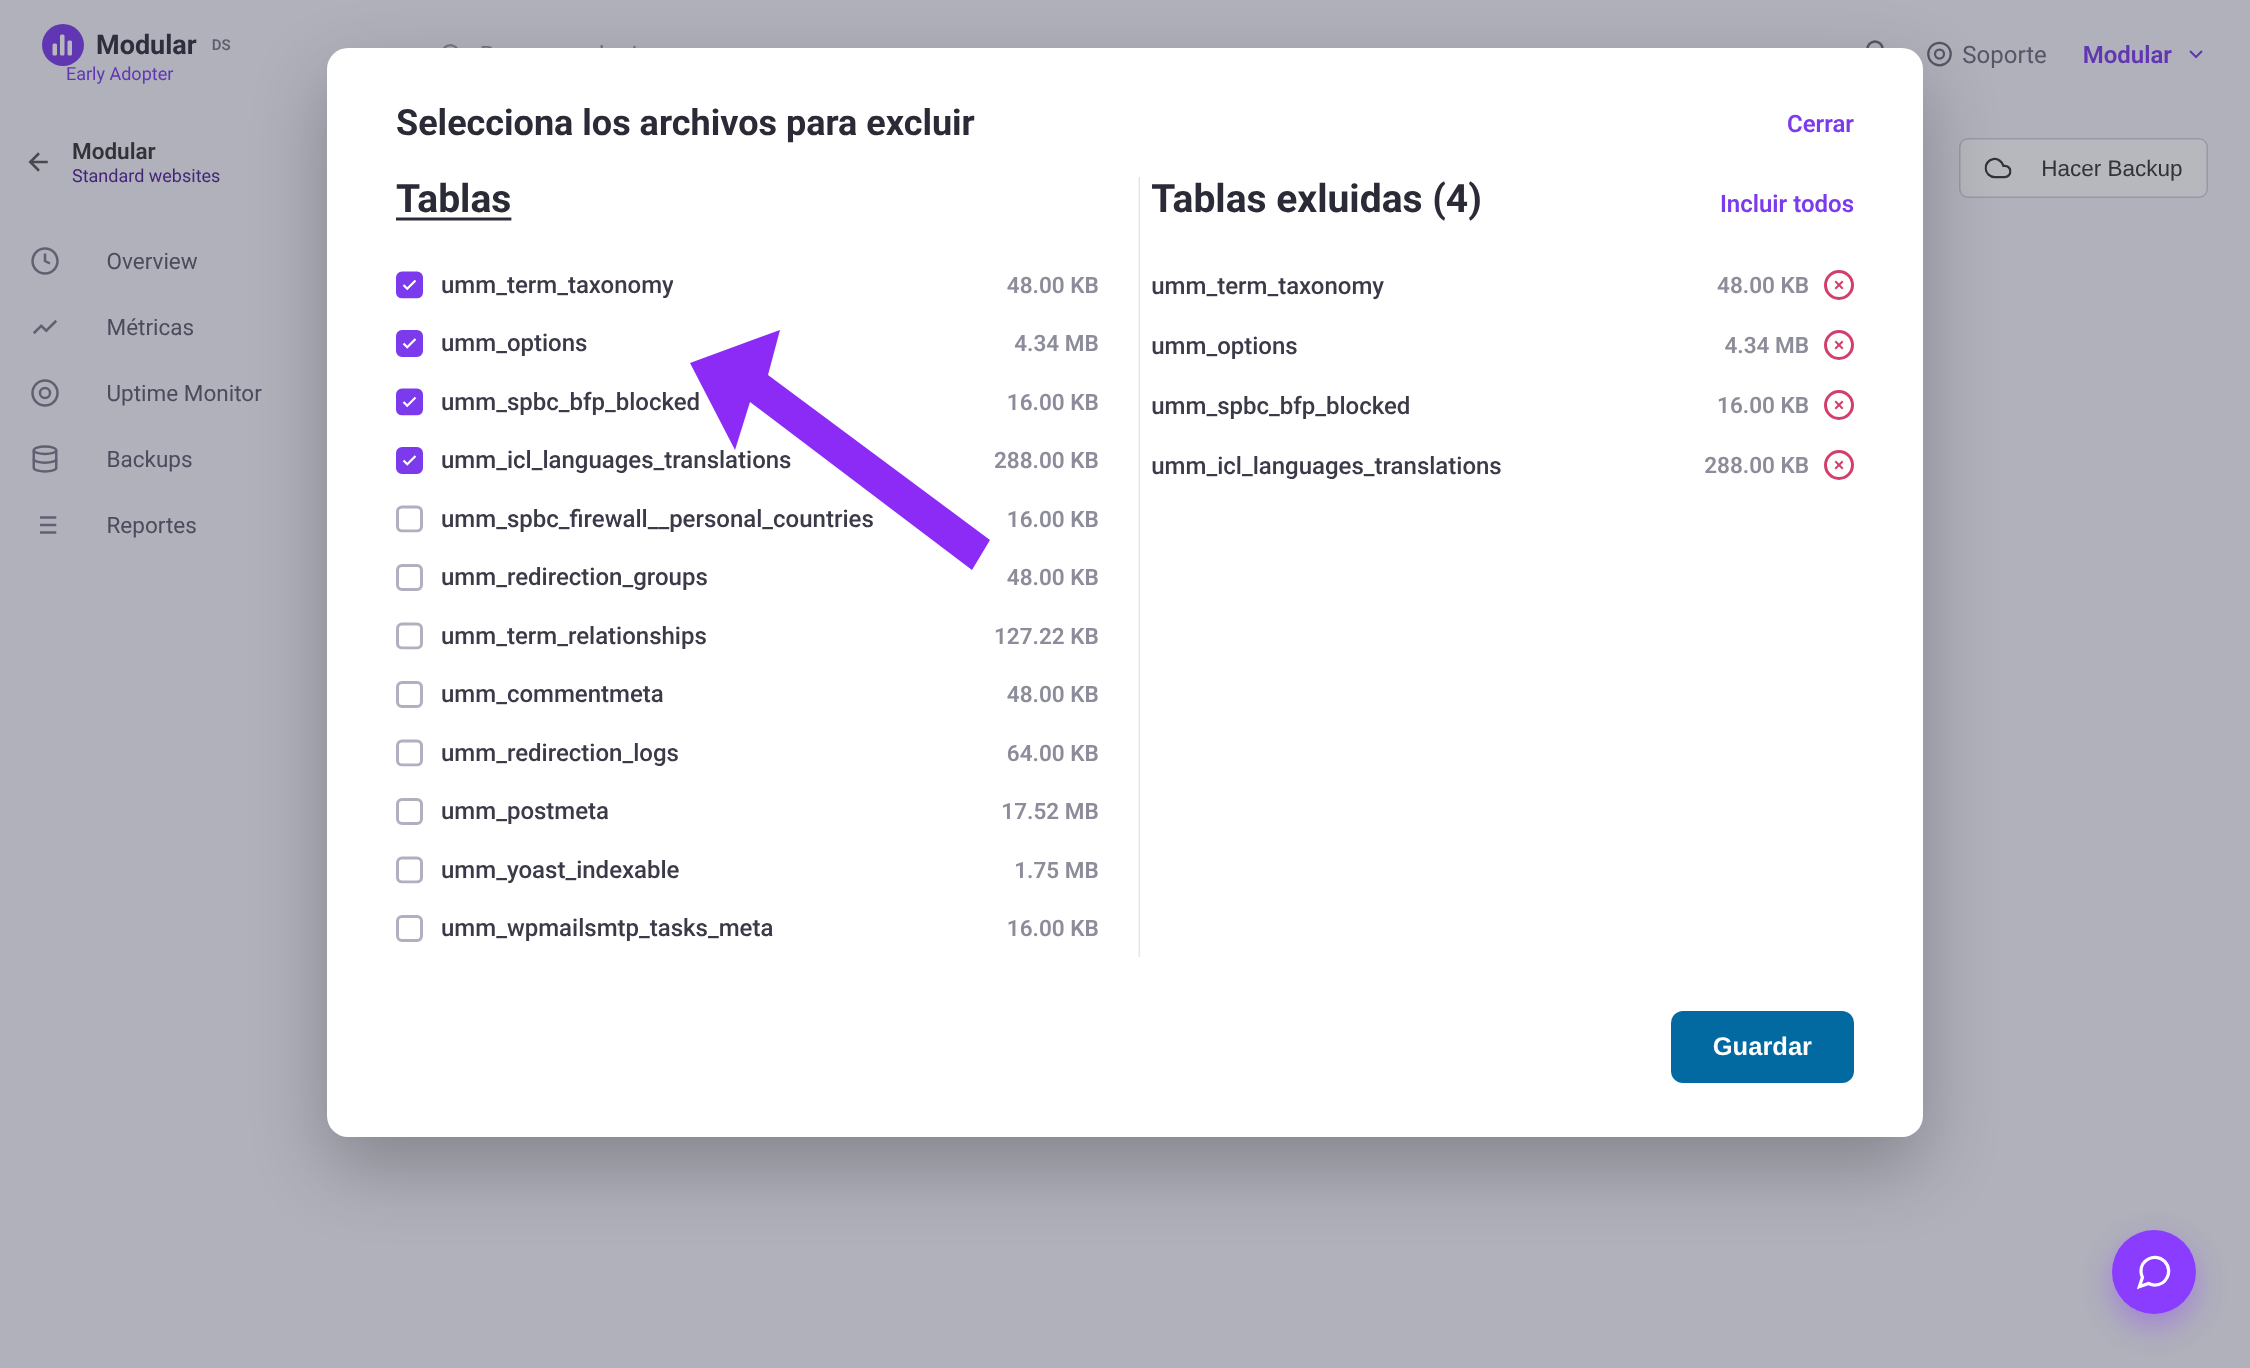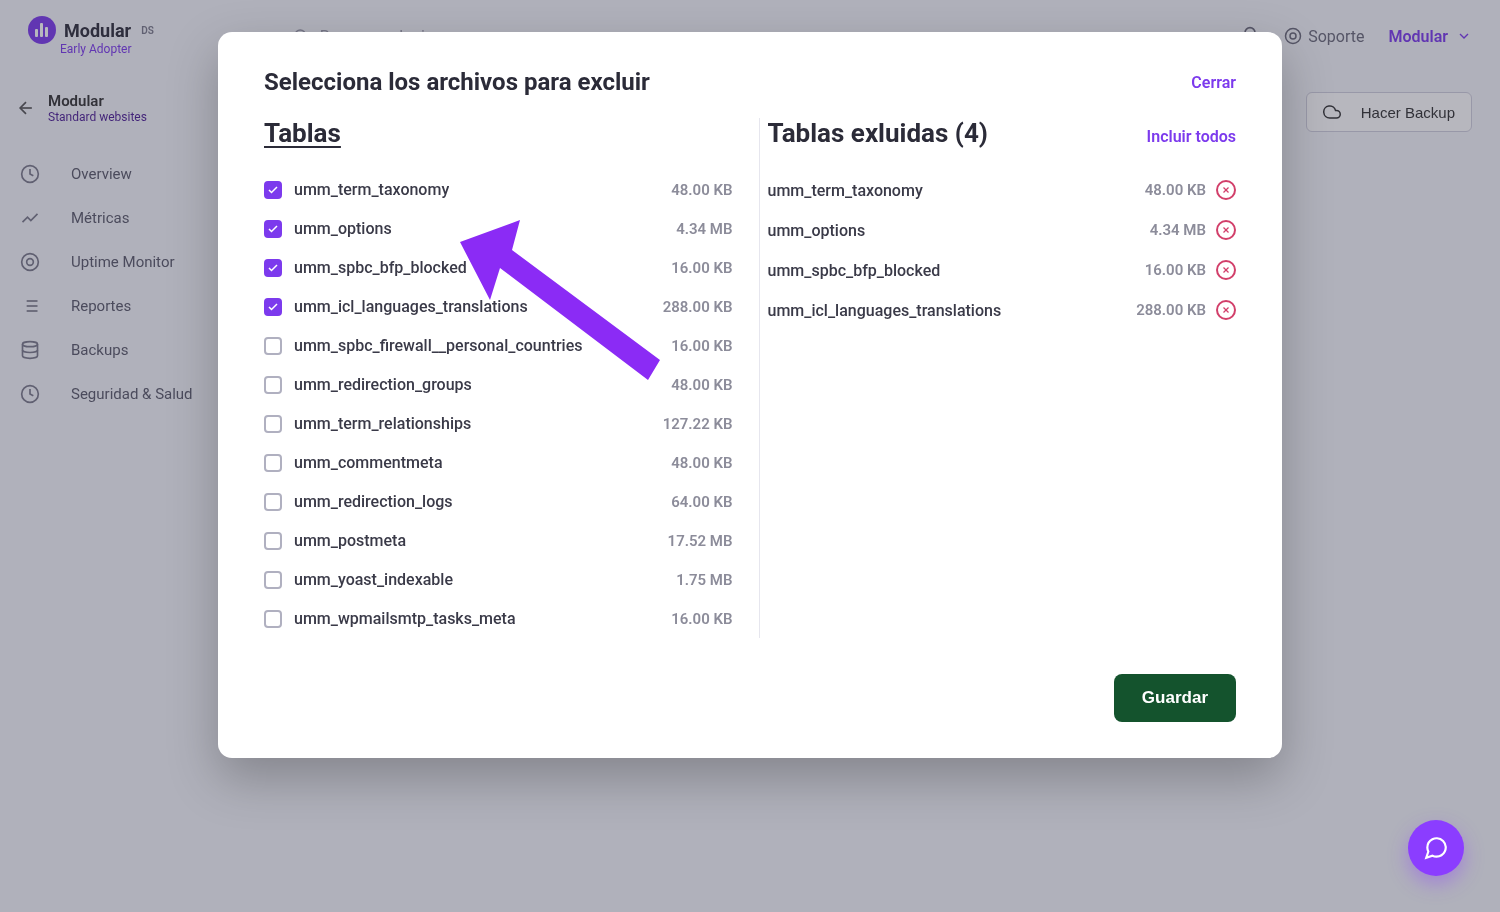--- a/index.html
+++ b/index.html
@@ -33,21 +33,21 @@
       width: 28px; height: 28px; border-radius: 50%;
       background: #7c3aed; display: flex; align-items: center; justify-content: center;
     }
     .logo-bars { width: 14px; height: 14px; position: relative; }
     .logo-bars span { position: absolute; width: 3px; background: #fff; border-radius: 1px; bottom: 0; }
     .logo-bars span:nth-child(1) { left: 0; height: 8px; }
     .logo-bars span:nth-child(2) { left: 5px; height: 14px; }
     .logo-bars span:nth-child(3) { left: 10px; height: 10px; }
     .logo-text { font-size: 18px; font-weight: 700; color: #2d2d3a; }
     .logo-os { font-size: 10px; font-weight: 600; color: #7a7a8a; margin-left: 2px; vertical-align: super; }
-    .logo-sub { font-size: 12px; color: #7c3aed; margin-left: 32px; margin-top: -2px; }
+    .logo-sub { font-size: 12px; color: #7c3aed; margin-left: 16px; margin-top: -2px; }
     .search-wrap {
       flex: 1; display: flex; align-items: center; gap: 10px;
       margin-left: 120px; color: #9a9aaa;
     }
     .topbar-right { display: flex; align-items: center; gap: 24px; color: #6a6a7a; }
     .user-chip { display: flex; align-items: center; gap: 8px; color: #7c3aed; font-weight: 600; }
     .layout { display: flex; flex: 1; }
     .sidebar { width: 260px; padding: 12px 0; }
     .breadcrumb { display: flex; align-items: center; gap: 12px; padding: 8px 16px; }
     .bc-text { display: flex; flex-direction: column; }
@@ -99,21 +99,21 @@
     .checkbox.unchecked { border-color: #b0b0c0; }
     .checkbox.checked { background: #7c3aed; }
     .checkbox.checked svg { stroke: #fff; }
     .remove-btn {
       width: 20px; height: 20px; border: 2px solid #d23f6a; border-radius: 50%;
       display: inline-flex; align-items: center; justify-content: center;
       color: #d23f6a; flex-shrink: 0; cursor: pointer;
     }
     .modal-foot { display: flex; justify-content: flex-end; margin-top: 36px; }
     .btn-save {
-      background: #14532d; color: #fff; border: none; border-radius: 8px;
+      background: #0369a1; color: #fff; border: none; border-radius: 8px;
       padding: 14px 28px; font-size: 17px; font-weight: 600; cursor: pointer;
     }
     .annot-arrow {
       position: absolute; left: 460px; top: 220px; pointer-events: none;
       color: #8b2bf5;
     }
     .chat-fab {
       position: absolute; right: 36px; bottom: 36px;
       width: 56px; height: 56px; border-radius: 50%; background: #8b3dff;
       display: flex; align-items: center; justify-content: center; color: #fff;
@@ -211,48 +211,39 @@
               <svg width="20" height="20" viewBox="0 0 24 24" fill="none" stroke="currentColor" stroke-width="2">
                 <circle cx="12" cy="12" r="10"></circle>
                 <circle cx="12" cy="12" r="4"></circle>
               </svg>
             </span>
             <span>Uptime Monitor</span>
           </div>
           <div class="nav-item">
             <span class="nav-icon">
               <svg width="20" height="20" viewBox="0 0 24 24" fill="none" stroke="currentColor" stroke-width="2">
+                <ellipse cx="12" cy="5" rx="9" ry="3"></ellipse>
+                <path d="M21 12c0 1.66-4 3-9 3s-9-1.34-9-3"></path>
+                <path d="M3 5v14c0 1.66 4 3 9 3s9-1.34 9-3V5"></path>
+              </svg>
+            </span>
+            <span>Backups</span>
+          </div>
+          <div class="nav-item">
+            <span class="nav-icon">
+              <svg width="20" height="20" viewBox="0 0 24 24" fill="none" stroke="currentColor" stroke-width="2">
                 <line x1="8" y1="6" x2="21" y2="6"></line>
                 <line x1="8" y1="12" x2="21" y2="12"></line>
                 <line x1="8" y1="18" x2="21" y2="18"></line>
                 <line x1="3" y1="6" x2="3.01" y2="6"></line>
                 <line x1="3" y1="12" x2="3.01" y2="12"></line>
                 <line x1="3" y1="18" x2="3.01" y2="18"></line>
               </svg>
             </span>
             <span>Reportes</span>
-          </div>
-          <div class="nav-item">
-            <span class="nav-icon">
-              <svg width="20" height="20" viewBox="0 0 24 24" fill="none" stroke="currentColor" stroke-width="2">
-                <ellipse cx="12" cy="5" rx="9" ry="3"></ellipse>
-                <path d="M21 12c0 1.66-4 3-9 3s-9-1.34-9-3"></path>
-                <path d="M3 5v14c0 1.66 4 3 9 3s9-1.34 9-3V5"></path>
-              </svg>
-            </span>
-            <span>Backups</span>
-          </div>
-          <div class="nav-item">
-            <span class="nav-icon">
-              <svg width="20" height="20" viewBox="0 0 24 24" fill="none" stroke="currentColor" stroke-width="2">
-                <circle cx="12" cy="12" r="10"></circle>
-                <polyline points="12 6 12 12 16 14"></polyline>
-              </svg>
-            </span>
-            <span>Seguridad &amp; Salud</span>
           </div>
         </nav>
     </aside>
 
     <main class="main-area">
       <div class="page-actions">
         <button class="btn-backup">
           <span>
             <svg width="18" height="18" viewBox="0 0 24 24" fill="none" stroke="currentColor" stroke-width="2">
                 <path d="M18 10h-1.26A8 8 0 1 0 9 20h9a5 5 0 0 0 0-10z"></path>

